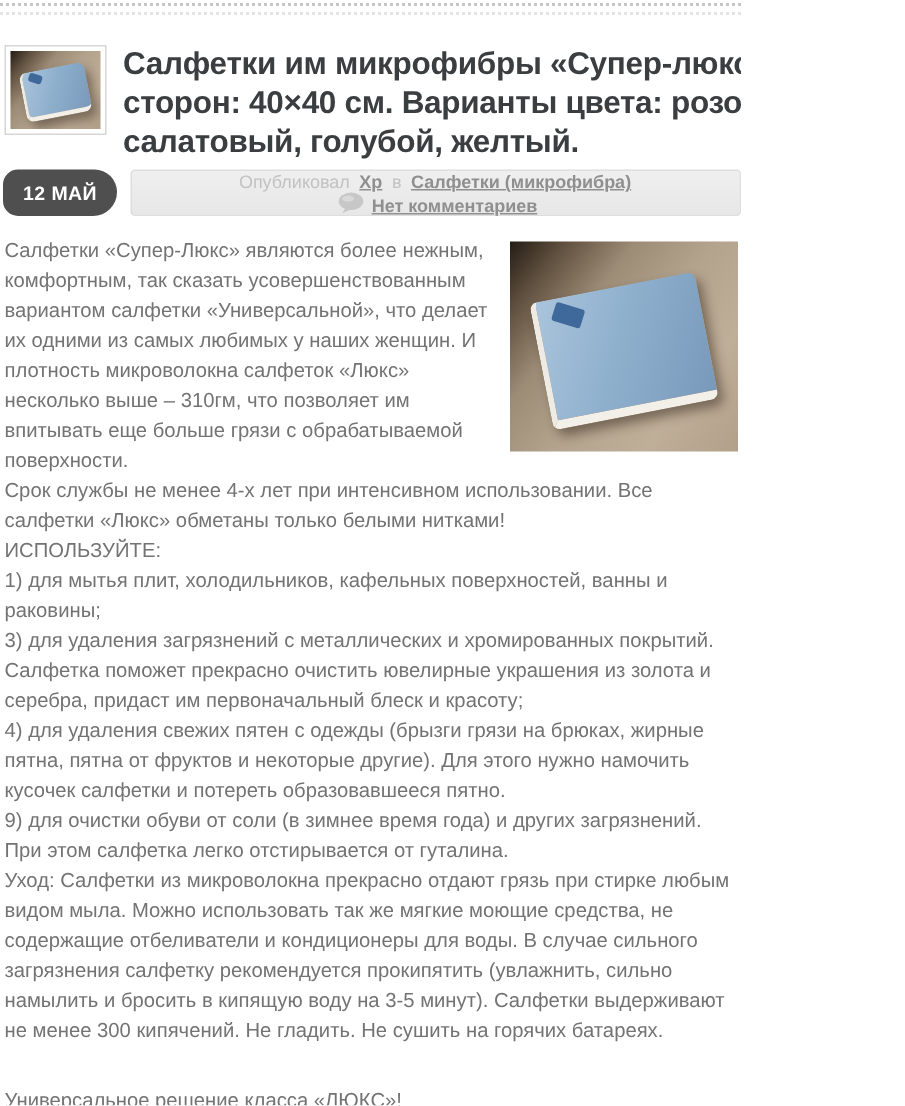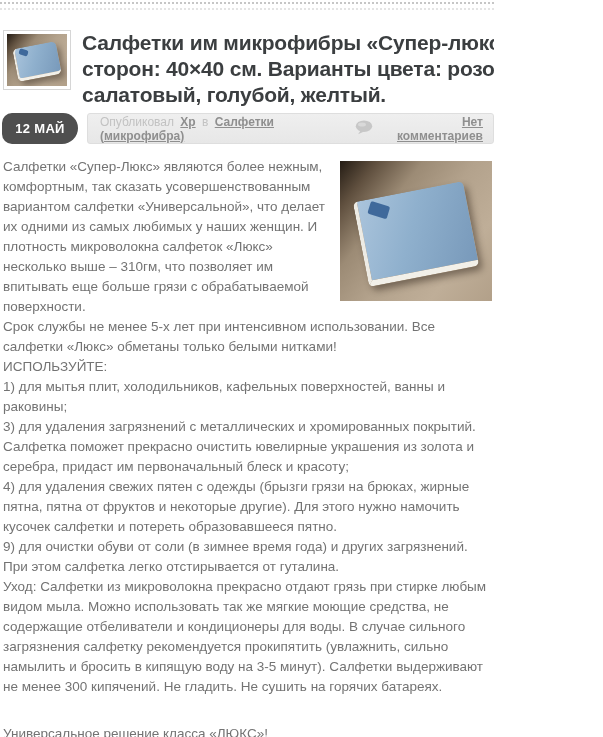--- a/index.html
+++ b/index.html
@@ -47,20 +47,21 @@
 
   
   .meta-bar{
     position:absolute;left:87px;right:0;top:113px;height:31px;
     background:linear-gradient(#efefef,#e7e7e7);
     border:1px solid #dedede;border-radius:3px;
     box-sizing:border-box;
     display:flex;align-items:center;justify-content:space-between;
     padding:0 10px 0 12px;
     font-size:12px;
+    flex-direction:column;
   }
   .date-badge{
     position:absolute;left:2px;top:113px;width:76px;height:31px;
     background:#4f4f4f;color:#ffffff;
     border-radius:10px 15px 16px 10px;
     display:flex;align-items:center;justify-content:center;
     font-size:13px;font-weight:bold;letter-spacing:.3px;
   }
   .meta-muted{color:#c2c2c2;}
   .meta-link{color:#8f8f8f;font-weight:bold;text-decoration:underline;cursor:pointer;}
@@ -123,21 +124,21 @@
   <div class="bar-tail"></div>
 
   <div class="article">
     <div class="photo photo-large">
       <div class="cloth">
         <div class="tag"></div>
       </div>
     </div>
 
     <p>Салфетки «Супер-Люкс» являются более нежным, комфортным, так сказать усовершенствованным вариантом салфетки «Универсальной», что делает их одними из самых любимых у наших женщин. И плотность микроволокна салфеток «Люкс» несколько выше – 310гм, что позволяет им впитывать еще больше грязи с обрабатываемой поверхности.</p>
-    <p>Срок службы не менее 5-х лет при интенсивном использовании. Все салфетки «Люкс» обметаны только белыми нитками!</p>
+    <p>Срок службы не менее 4-х лет при интенсивном использовании. Все салфетки «Люкс» обметаны только белыми нитками!</p>
     <p>ИСПОЛЬЗУЙТЕ:</p>
     <p>1) для мытья плит, холодильников, кафельных поверхностей, ванны и раковины;</p>
     <p>3) для удаления загрязнений с металлических и хромированных покрытий. Салфетка поможет прекрасно очистить ювелирные украшения из золота и серебра, придаст им первоначальный блеск и красоту;</p>
     <p>4) для удаления свежих пятен с одежды (брызги грязи на брюках, жирные пятна, пятна от фруктов и некоторые другие). Для этого нужно намочить кусочек салфетки и потереть образовавшееся пятно.</p>
     <p>9) для очистки обуви от соли (в зимнее время года) и других загрязнений. При этом салфетка легко отстирывается от гуталина.</p>
     <p>Уход: Салфетки из микроволокна прекрасно отдают грязь при стирке любым видом мыла. Можно использовать так же мягкие моющие средства, не содержащие отбеливатели и кондиционеры для воды. В случае сильного загрязнения салфетку рекомендуется прокипятить (увлажнить, сильно намылить и бросить в кипящую воду на 3-5 минут). Салфетки выдерживают не менее 300 кипячений. Не гладить. Не сушить на горячих батареях.</p>
 
     <p class="gap">Универсальное решение класса «ЛЮКС»!</p>
 
     <p class="gap">Произведено в Швеции.</p>

